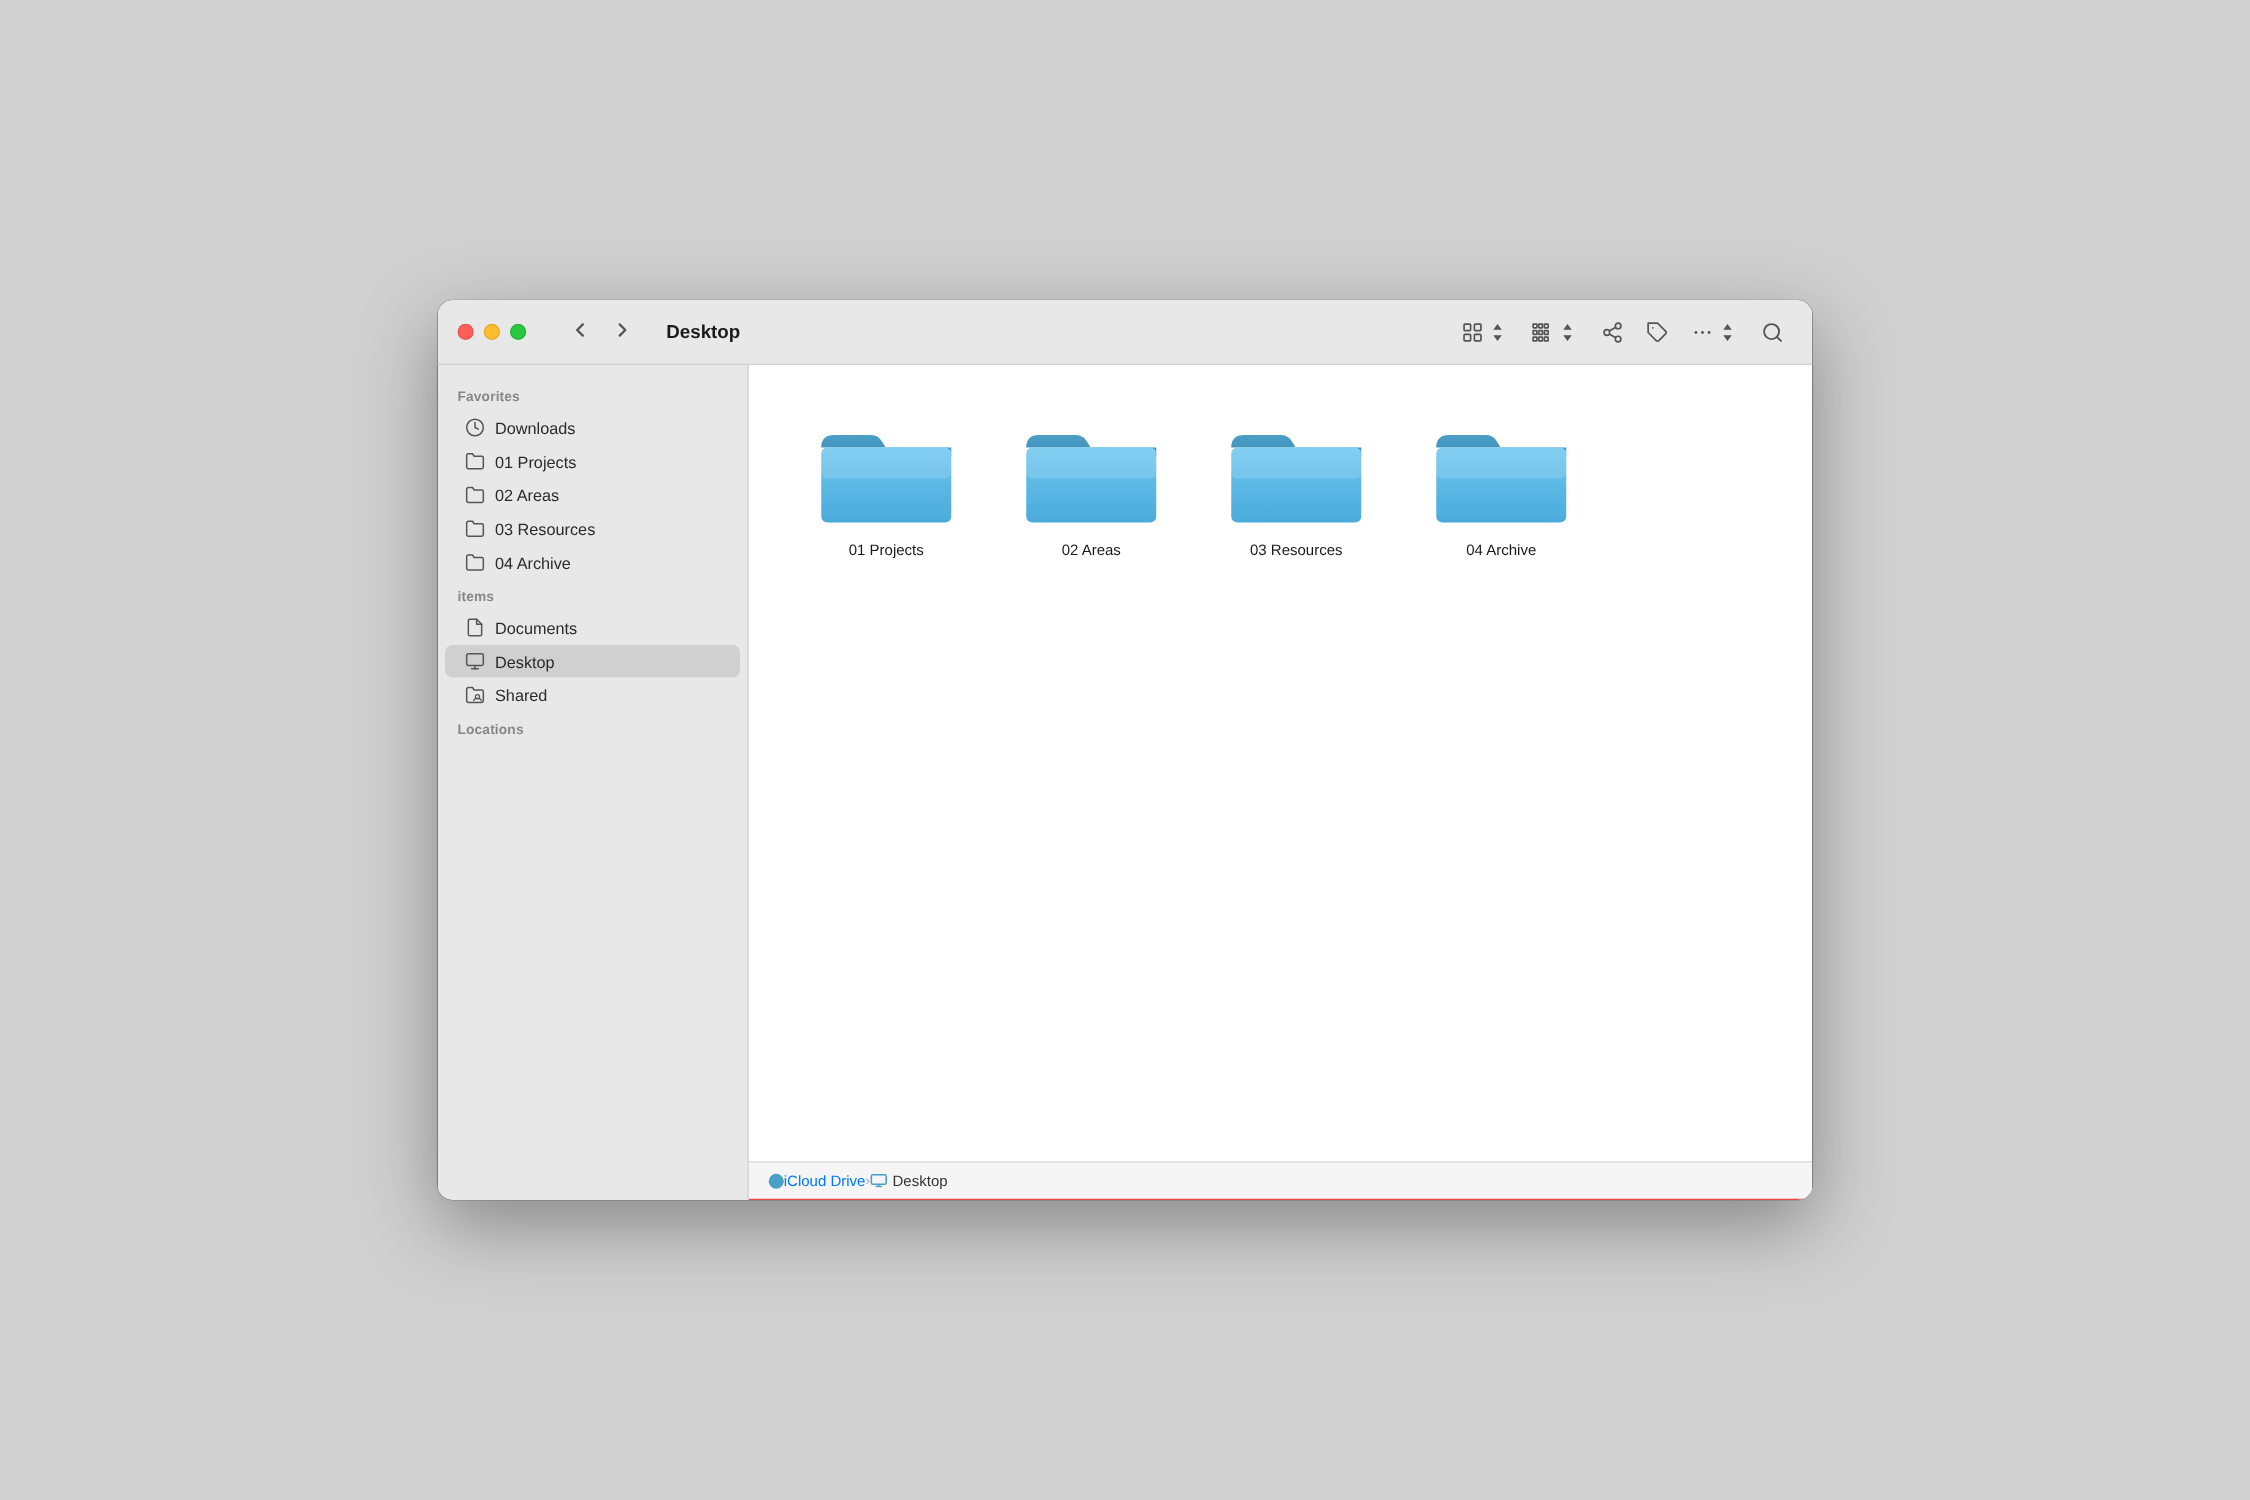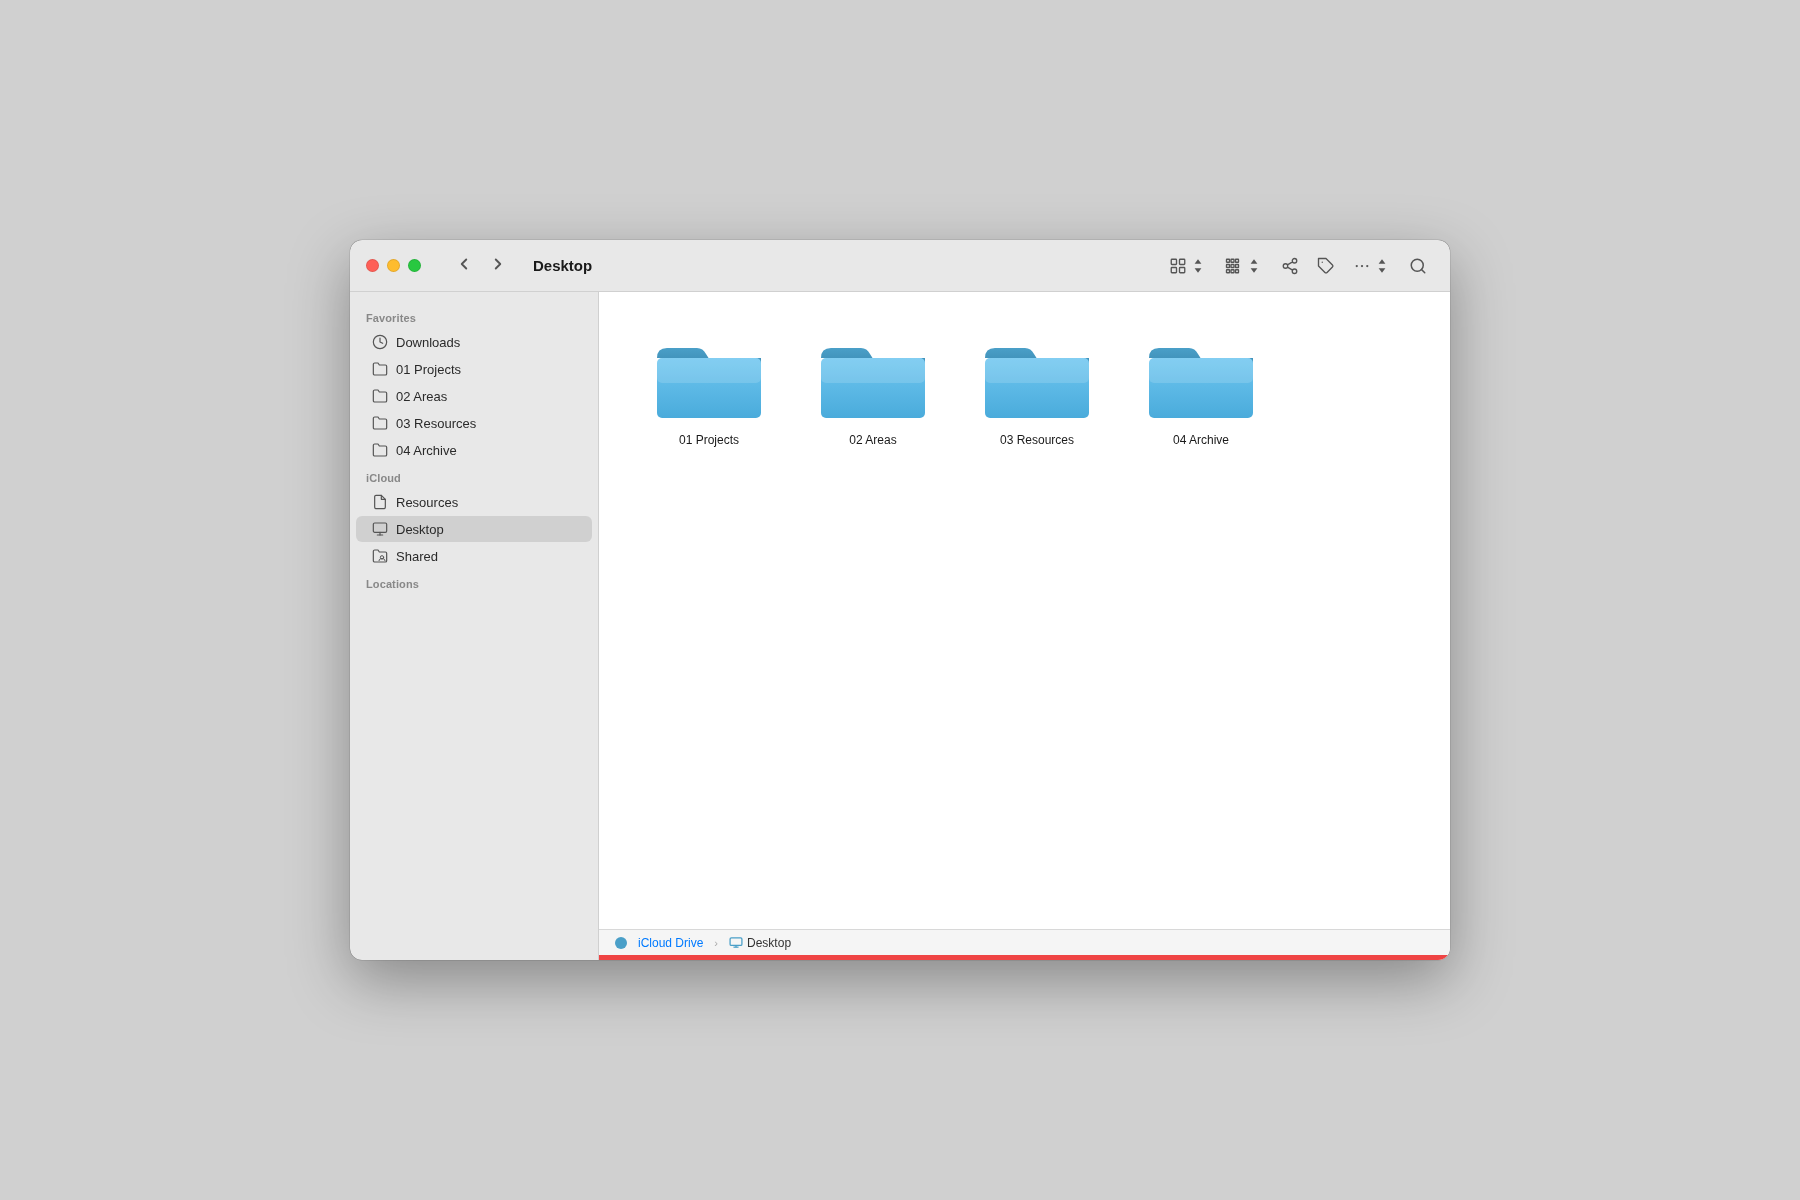--- a/index.html
+++ b/index.html
@@ -203,24 +203,24 @@
     .status-bar {
       border-top: 1px solid #d8d8d8;
       background: #f5f5f5;
     }
 
     .breadcrumb-bar {
       height: 30px;
       display: flex;
       align-items: center;
       padding: 0 16px;
-      gap: 11px;
+      gap: 0;
       font-size: 12px;
       color: #444;
-      border-bottom: 5px solid #ef4444;
+      border-bottom: 1px solid #ef4444;
     }
 
     .breadcrumb-separator {
       color: #aaa;
       font-size: 11px;
     }
 
     .info-bar {
       height: 28px;
       display: flex;
@@ -396,30 +396,30 @@
 
       <div class="sidebar-item">
         <span class="icon">
           <svg viewBox="0 0 24 24" fill="none" stroke="currentColor" stroke-width="1.8" stroke-linecap="round" stroke-linejoin="round">
             <path d="M22 19a2 2 0 0 1-2 2H4a2 2 0 0 1-2-2V5a2 2 0 0 1 2-2h5l2 3h9a2 2 0 0 1 2 2z"></path>
           </svg>
         </span>
         <span>04 Archive</span>
       </div>
 
-      <div class="sidebar-section-label">iCloud</div>
+      <div class="sidebar-section-label">items</div>
 
       <div class="sidebar-item">
         <span class="icon">
           <svg viewBox="0 0 24 24" fill="none" stroke="currentColor" stroke-width="1.8" stroke-linecap="round" stroke-linejoin="round">
             <path d="M14 2H6a2 2 0 0 0-2 2v16a2 2 0 0 0 2 2h12a2 2 0 0 0 2-2V8z"></path>
             <polyline points="14 2 14 8 20 8"></polyline>
           </svg>
         </span>
-        <span>Resources</span>
+        <span>Documents</span>
       </div>
 
       <div class="sidebar-item active">
         <span class="icon">
           <svg viewBox="0 0 24 24" fill="none" stroke="currentColor" stroke-width="1.8" stroke-linecap="round" stroke-linejoin="round">
             <rect x="2" y="3" width="20" height="14" rx="2" ry="2"></rect>
             <line x1="8" y1="21" x2="16" y2="21"></line>
             <line x1="12" y1="17" x2="12" y2="21"></line>
           </svg>
         </span>

